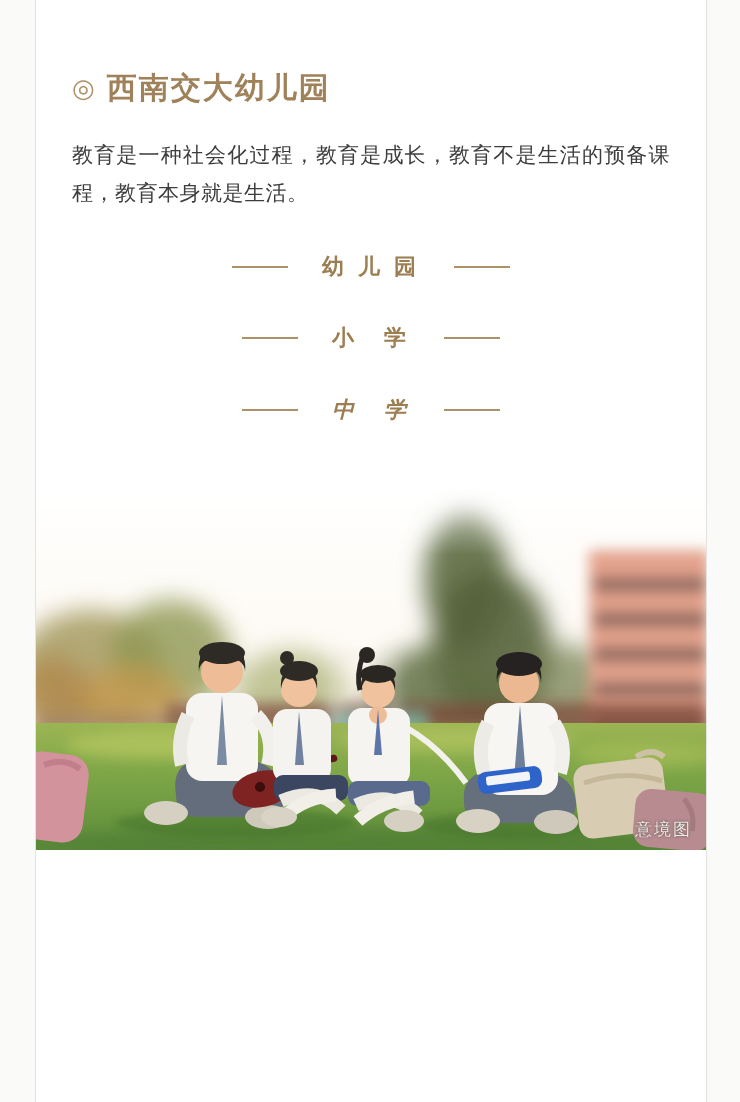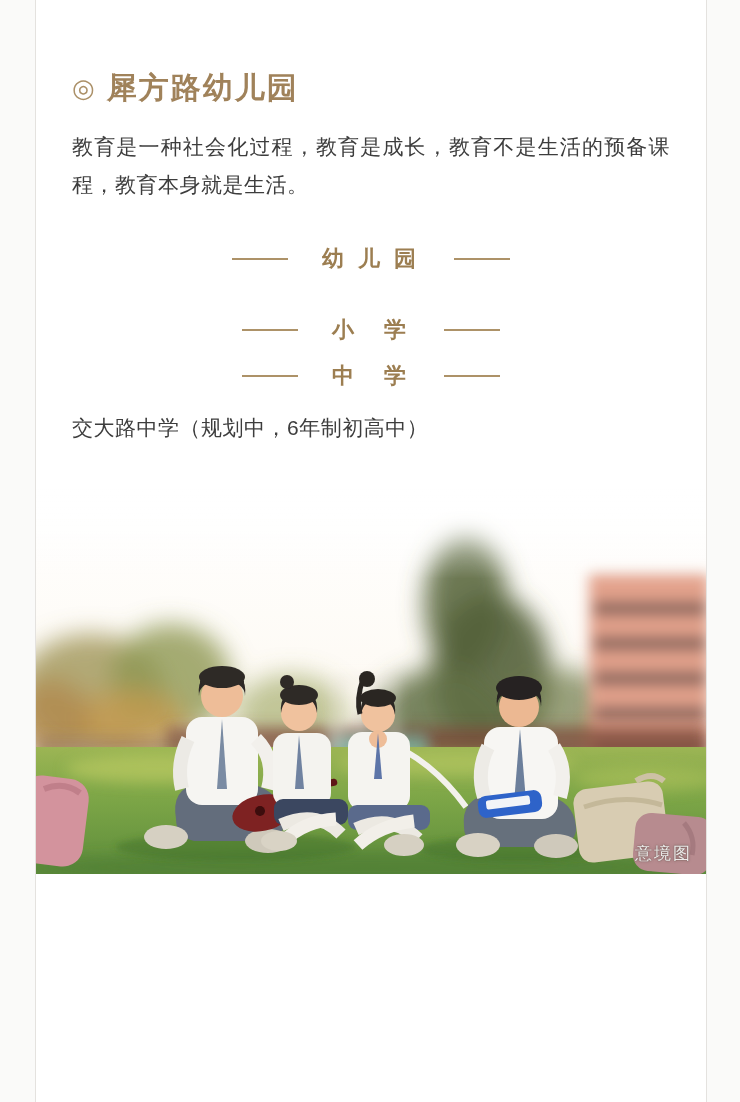--- a/index.html
+++ b/index.html
@@ -27,39 +27,39 @@
   .title .marker {
     font-size: 26px; font-weight: normal;
     margin-right: 10px; color: #ab9068;
   }
   .intro, .sec-body {
     font-size: 21px; line-height: 38px;
     color: #3d3d3d;
     letter-spacing: 0.5px;
     text-align: justify;
   }
-  .intro { margin-top: 22px; }
+  .intro { margin-top: 30px; }
   .sec-heading {
     display: flex; align-items: center; justify-content: center;
     gap: 34px;
   }
   .sec-heading .dash {
     width: 56px; height: 2px;
     background: #ad9268;
   }
   .sec-heading .sec-title {
     font-size: 22px; font-weight: bold;
     color: #9c7e51;
     letter-spacing: 4px;
     line-height: 26px;
     white-space: pre;
   }
   .mt-sec1 { margin-top: 42px; }
   .mt-sec2 { margin-top: 45px; }
-  .mt-sec3 { margin-top: 20px; }
+  .mt-sec3 { margin-top: 46px; font-style: italic; }
   .sec-body { margin-top: 20px; }
   .photo {
     position: relative;
     margin: 42px -36px 0 -36px;
     width: 670px; height: 385px;
     overflow: hidden;
     background: #0f766e;
   }
   .photo svg { display: block; width: 670px; height: 385px; }
   .watermark {
@@ -69,21 +69,21 @@
     text-shadow: 0 0 3px rgba(80,70,60,0.65), 0 0 1px rgba(80,70,60,0.8);
   }
 </style>
 </head>
 <body>
 
 <div class="card">
 
   <h1 class="title">
     <span class="marker">◎</span>
-    <span>犀方路幼儿园</span>
+    <span>西南交大幼儿园</span>
   </h1>
 
   <p class="intro">教育是一种社会化过程，教育是成长，教育不是生活的预备课程，教育本身就是生活。</p>
 
   <div class="sec-heading mt-sec1">
     <span class="dash"></span>
     <span class="sec-title">幼 儿 园</span>
     <span class="dash"></span>
   </div>
 
@@ -91,21 +91,20 @@
     <span class="dash"></span>
     <span class="sec-title">小　学</span>
     <span class="dash"></span>
   </div>
 
   <div class="sec-heading mt-sec3">
     <span class="dash"></span>
     <span class="sec-title">中　学</span>
     <span class="dash"></span>
   </div>
-  <p class="sec-body">交大路中学（规划中，6年制初高中）</p>
 
   <figure class="photo">
     <svg viewBox="0 0 670 385" preserveAspectRatio="none">
       <defs>
         <linearGradient id="sky" x1="0" y1="0" x2="0" y2="1">
           <stop offset="0" stop-color="#ffffff"></stop>
           <stop offset="0.75" stop-color="#fdf8ef"></stop>
           <stop offset="1" stop-color="#f7ecd9"></stop>
         </linearGradient>
         <linearGradient id="grass" x1="0" y1="0" x2="0" y2="1">

